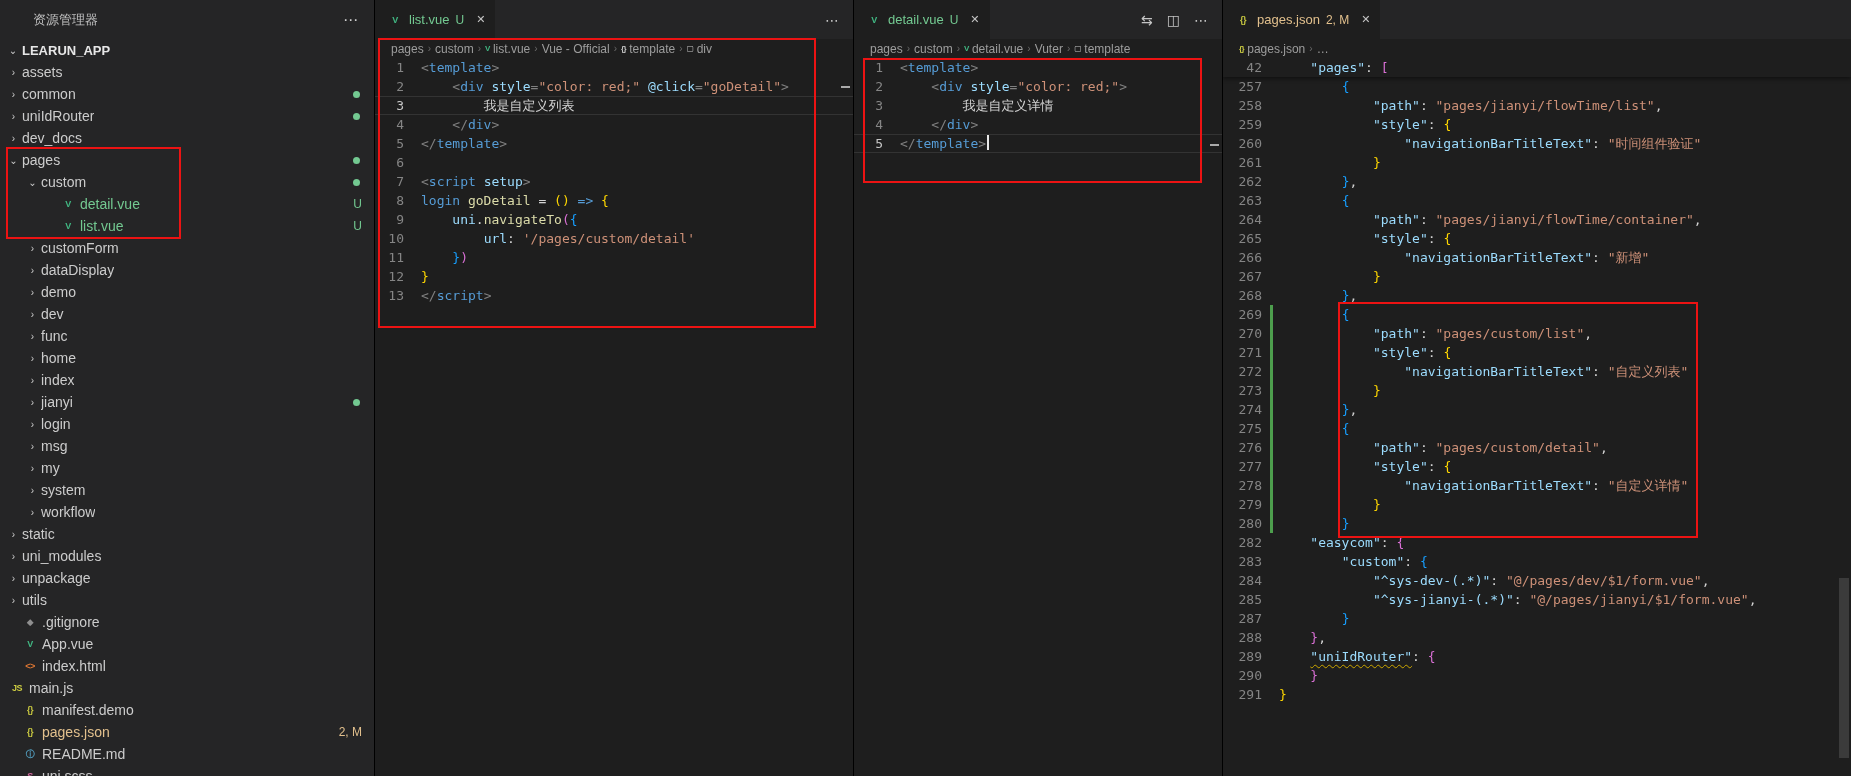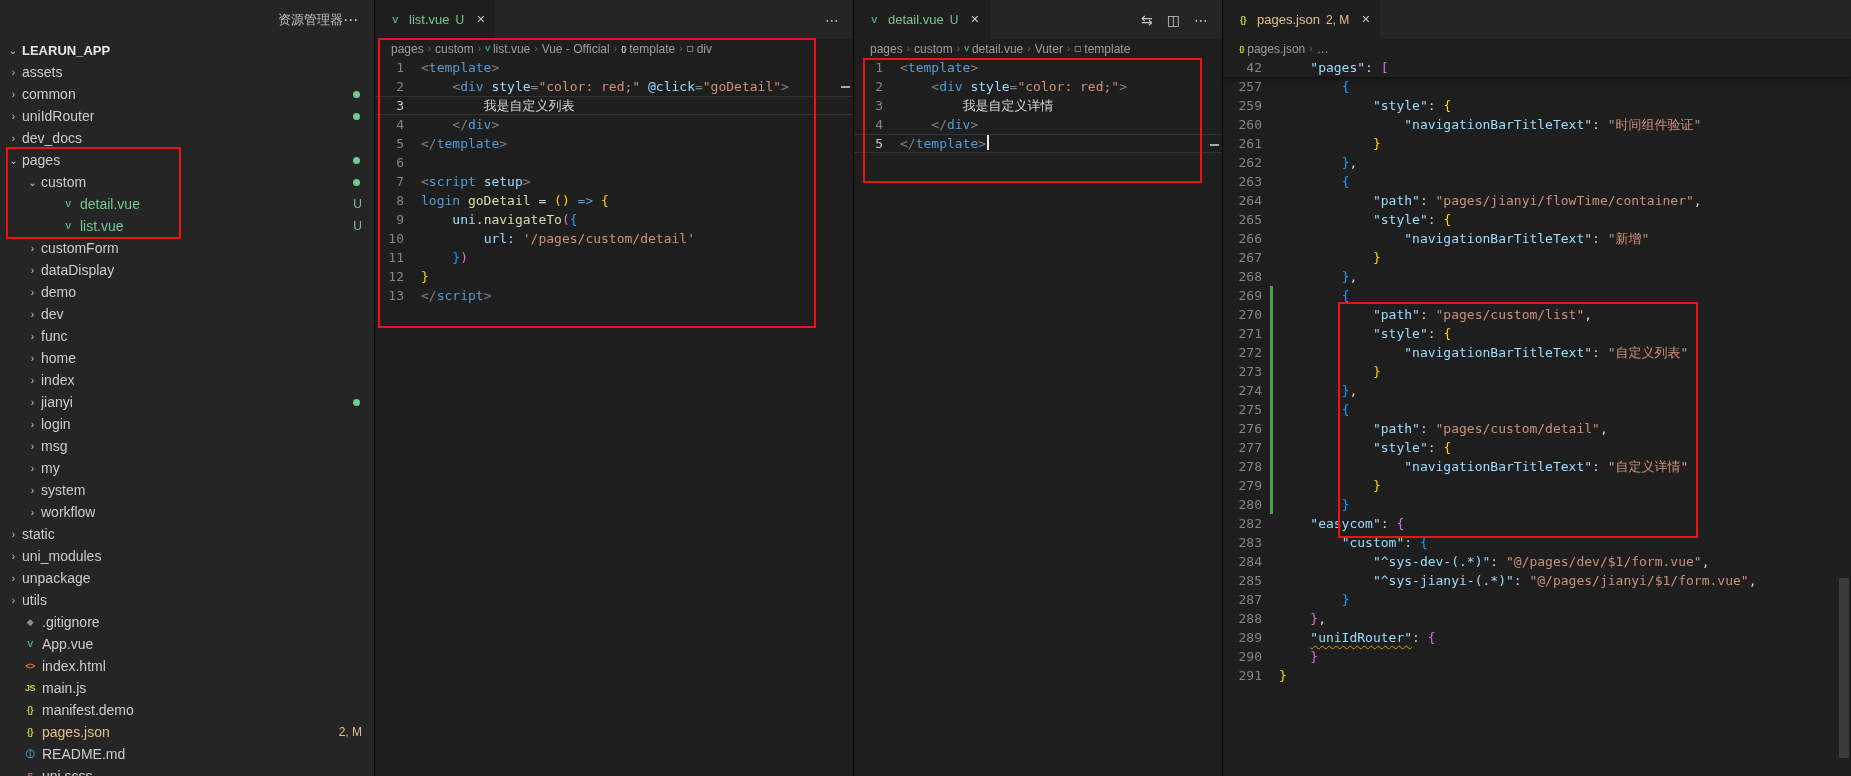--- a/index.html
+++ b/index.html
@@ -2,22 +2,22 @@
 <html style="--anno: #ec1313; --warn: #cca700;"><head>
 <meta charset="utf-8">
 <style>
   *{box-sizing:border-box;margin:0;padding:0}
   html,body{width:1851px;height:776px;overflow:hidden;background:#1e1e1e;
     font-family:"Liberation Sans","DejaVu Sans",sans-serif;}
   .app{position:relative;width:1851px;height:776px;display:flex;color:#ccc}
 
   
   .sidebar{width:374px;flex:none;background:#252526;overflow:hidden;display:flex;flex-direction:column}
-  .sb-header{height:39px;flex:none;display:flex;align-items:center;justify-content:flex-end;
-    padding:0 16px 0 10px;font-size:13px;color:#c0c0c0}
+  .sb-header{height:39px;flex:none;display:flex;align-items:center;justify-content:space-between;
+    padding:0 16px 0 33px;font-size:13px;color:#c0c0c0}
   .sb-more{font-size:15px;cursor:pointer;color:#cfcfcf}
   .sb-root{height:22px;flex:none;display:flex;align-items:center;font-weight:700;font-size:13px;color:#e7e7e7;padding-left:4px}
   .sb-root .chev{width:18px;text-align:center;font-size:10px;font-weight:400}
   #tree{flex:1;overflow:hidden}
   .row{height:22px;display:flex;align-items:center;font-size:14px;color:#cccccc;cursor:pointer;white-space:nowrap}
   .chev{width:17px;flex:none;text-align:center;color:#cccccc;font-size:10px}
   .ficon{width:16px;flex:none;text-align:center;font-size:9px;font-weight:700;margin-right:4px;letter-spacing:-.5px}
   .rlabel{overflow:hidden;text-overflow:ellipsis}
   .rspacer{flex:1}
   .rbadge{margin-right:12px;font-size:12px;flex:none}
@@ -221,21 +221,21 @@
         <div class="row" style="padding-left: 22px;">
           <span class="ficon" style="color: rgb(65, 184, 131);">V</span>
           <span class="rlabel">App.vue</span>
           <span class="rspacer"></span>
         </div>
         <div class="row" style="padding-left: 22px;">
           <span class="ficon" style="color: rgb(227, 121, 51);">&lt;&gt;</span>
           <span class="rlabel">index.html</span>
           <span class="rspacer"></span>
         </div>
-        <div class="row" style="padding-left: 22px;">
+        <div class="row" style="padding-left: 9px;">
           <span class="ficon" style="color: rgb(203, 203, 65);">JS</span>
           <span class="rlabel">main.js</span>
           <span class="rspacer"></span>
         </div>
         <div class="row" style="padding-left: 22px;">
           <span class="ficon" style="color: rgb(203, 203, 65);">{}</span>
           <span class="rlabel">manifest.demo</span>
           <span class="rspacer"></span>
         </div>
         <div class="row" style="padding-left: 22px;">
@@ -383,20 +383,21 @@
           <span class="bc-item">
             <span>…</span>
           </span>
         </div>
       <div class="code">
         <div class="sbar">
           <div class="sthumb" style="top:520px;height:180px"></div>
         </div>
       <div class="cline sticky"><span class="gut">42</span><span class="ctext"><span class="tk-d">    </span><span class="tk-a">"pages"</span><span class="tk-d">: </span><span class="tk-b2">[</span></span></div>
           <div class="cline"><span class="gut">257</span><span class="ctext"><span class="tk-d">        </span><span class="tk-b3">{</span></span></div>
+          <div class="cline"><span class="gut">258</span><span class="ctext"><span class="tk-d">            </span><span class="tk-a">"path"</span><span class="tk-d">: </span><span class="tk-s">"pages/jianyi/flowTime/list"</span><span class="tk-d">,</span></span></div>
           <div class="cline"><span class="gut">259</span><span class="ctext"><span class="tk-d">            </span><span class="tk-a">"style"</span><span class="tk-d">: </span><span class="tk-b1">{</span></span></div>
           <div class="cline"><span class="gut">260</span><span class="ctext"><span class="tk-d">                </span><span class="tk-a">"navigationBarTitleText"</span><span class="tk-d">: </span><span class="tk-s">"时间组件验证"</span></span></div>
           <div class="cline"><span class="gut">261</span><span class="ctext"><span class="tk-d">            </span><span class="tk-b1">}</span></span></div>
           <div class="cline"><span class="gut">262</span><span class="ctext"><span class="tk-d">        </span><span class="tk-b3">}</span><span class="tk-d">,</span></span></div>
           <div class="cline"><span class="gut">263</span><span class="ctext"><span class="tk-d">        </span><span class="tk-b3">{</span></span></div>
           <div class="cline"><span class="gut">264</span><span class="ctext"><span class="tk-d">            </span><span class="tk-a">"path"</span><span class="tk-d">: </span><span class="tk-s">"pages/jianyi/flowTime/container"</span><span class="tk-d">,</span></span></div>
           <div class="cline"><span class="gut">265</span><span class="ctext"><span class="tk-d">            </span><span class="tk-a">"style"</span><span class="tk-d">: </span><span class="tk-b1">{</span></span></div>
           <div class="cline"><span class="gut">266</span><span class="ctext"><span class="tk-d">                </span><span class="tk-a">"navigationBarTitleText"</span><span class="tk-d">: </span><span class="tk-s">"新增"</span></span></div>
           <div class="cline"><span class="gut">267</span><span class="ctext"><span class="tk-d">            </span><span class="tk-b1">}</span></span></div>
           <div class="cline"><span class="gut">268</span><span class="ctext"><span class="tk-d">        </span><span class="tk-b3">}</span><span class="tk-d">,</span></span></div>

